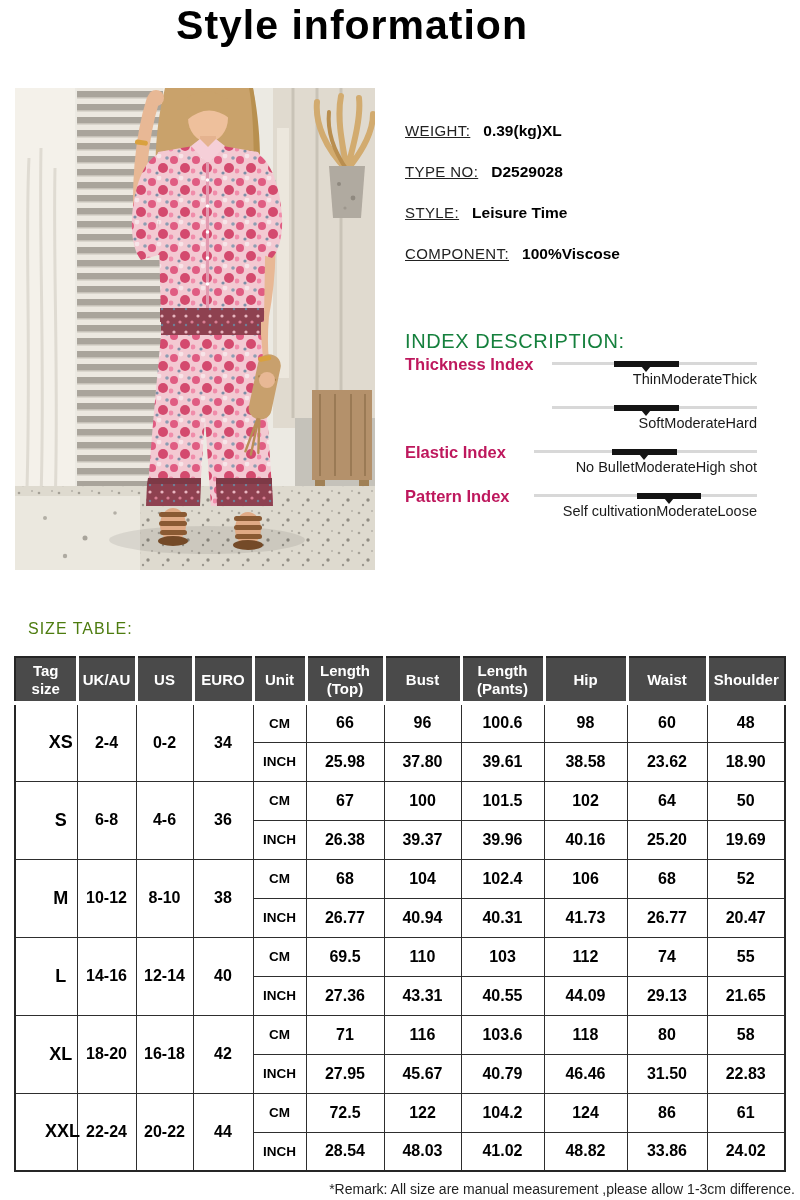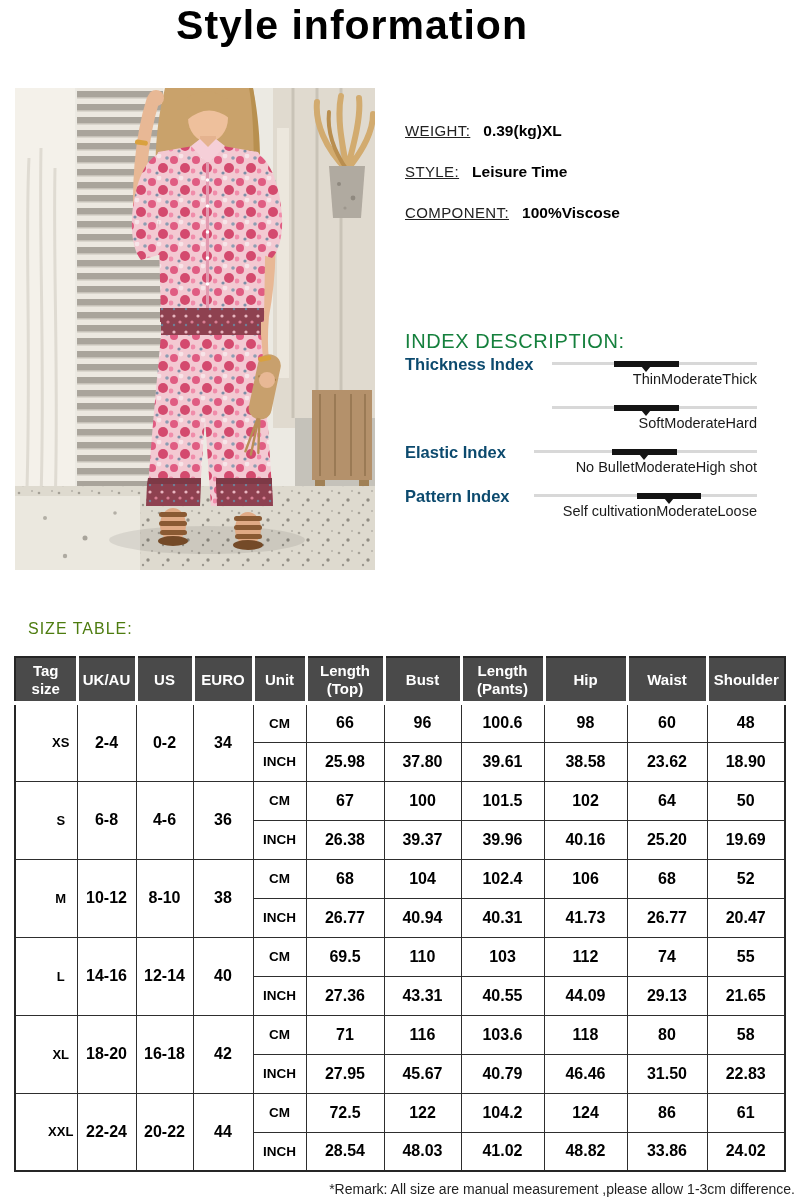--- a/index.html
+++ b/index.html
@@ -21,21 +21,21 @@
   .spec-line { display:flex; align-items:baseline; height:41px; }
   .spec-label { font-size:15px; color:#222; letter-spacing:.4px;text-decoration:underline; }
   .spec-value { font-size:15.5px; font-weight:700; color:#000; margin-left:13px; }
   
   .index-heading {
     position:absolute; left:405px; top:330px;
     font-size:20px; letter-spacing:.6px; color:#15803d;
   }
   .index-rows { position:absolute; left:405px; top:354px; width:352px; }
   .idx-row { display:flex; justify-content:space-between; margin-bottom:11px; }
-  .idx-label { font-size:16.5px; font-weight:700; color:#0c4a6e; padding-top:1px; }
+  .idx-label { font-size:16.5px; font-weight:700; color:#be185d; padding-top:1px; }
   .idx-slider { width:205px; margin-left:auto; }
   .idx-slider.wide { width:223px; }
   .idx-track { position:relative; height:3px; background:#d8d8d8; margin-top:8px; }
   .idx-seg { position:absolute; top:-1.5px; height:6px; background:#141414; }
   .idx-marker {
     position:absolute; top:4px; transform:translateX(-50%);
     width:0; height:0; border-left:5px solid transparent;
     border-right:5px solid transparent; border-top:6px solid #141414;
   }
   .idx-options { display:flex; justify-content:flex-end; margin-top:6px; }
@@ -54,21 +54,21 @@
     background:#4a4a4a; color:#fff; font-size:15px; font-weight:700;
     height:46px; text-align:center; vertical-align:middle;
     border-right:3px solid #fff; border-bottom:4px solid #fff;
     white-space:pre-line; line-height:1.15; padding:0 1px;
   }
   .size-table th:last-child { border-right:2px solid #262626; }
   .size-table td {
     border:1px solid #2e2e2e; text-align:center; vertical-align:middle;
     height:39px; font-size:16px; font-weight:700; color:#000; background:#fff;
   }
-  .size-table td.tag  { font-size:13px;padding-left:29px; }
+  .size-table td.tag  { font-size:18px;padding-left:29px; }
   .size-table td.unit { font-size:13.5px; }
   
   .remark {
     position:absolute; right:5px; top:1181px;
     font-size:14px; color:#1f1f1f;
   }
 </style>
 </head>
 <body>
 
@@ -186,20 +186,24 @@
     </g>
   </svg>
 </div>
 
 <div class="specs">
   <div class="spec-line">
     <span class="spec-label">WEIGHT:</span>
     <span class="spec-value">0.39(kg)XL</span>
   </div>
   <div class="spec-line">
+    <span class="spec-label">TYPE NO:</span>
+    <span class="spec-value">D2529028</span>
+  </div>
+  <div class="spec-line">
     <span class="spec-label">STYLE:</span>
     <span class="spec-value">Leisure Time</span>
   </div>
   <div class="spec-line">
     <span class="spec-label">COMPONENT:</span>
     <span class="spec-value">100%Viscose</span>
   </div>
 </div>
 
 <div class="index-heading">INDEX DESCRIPTION:</div>

